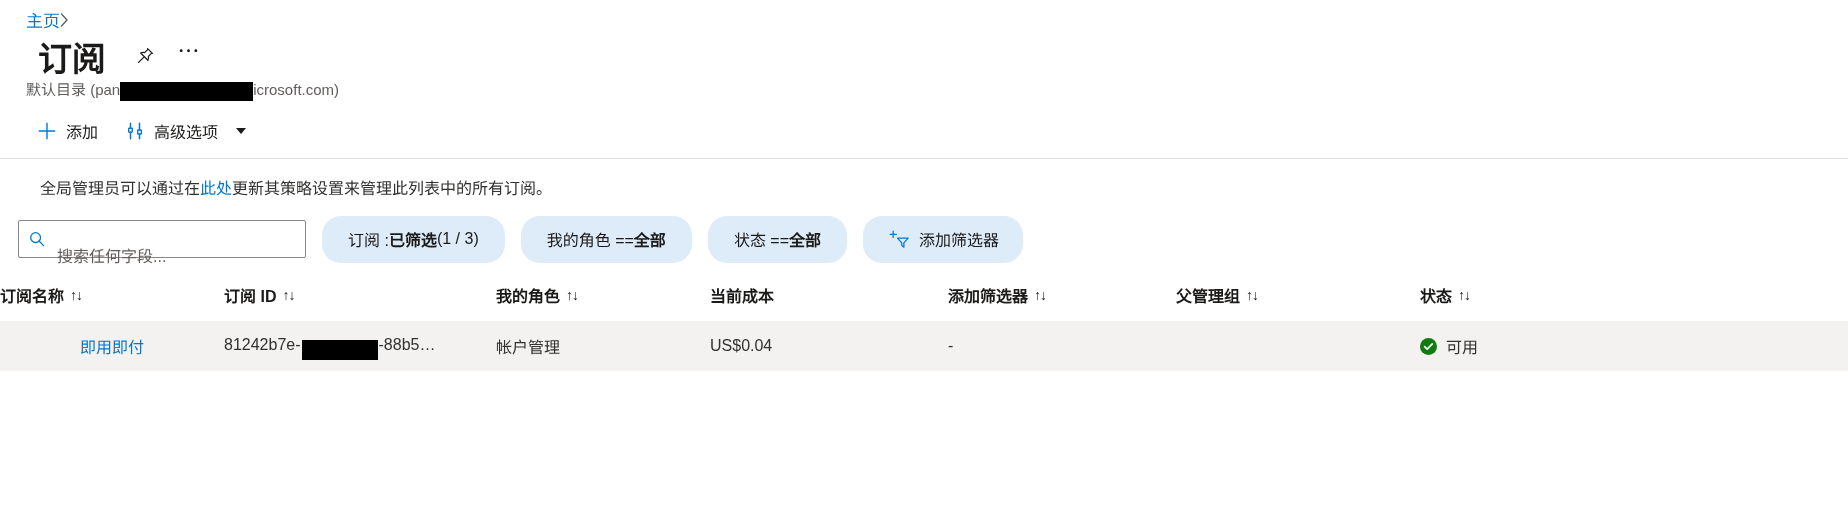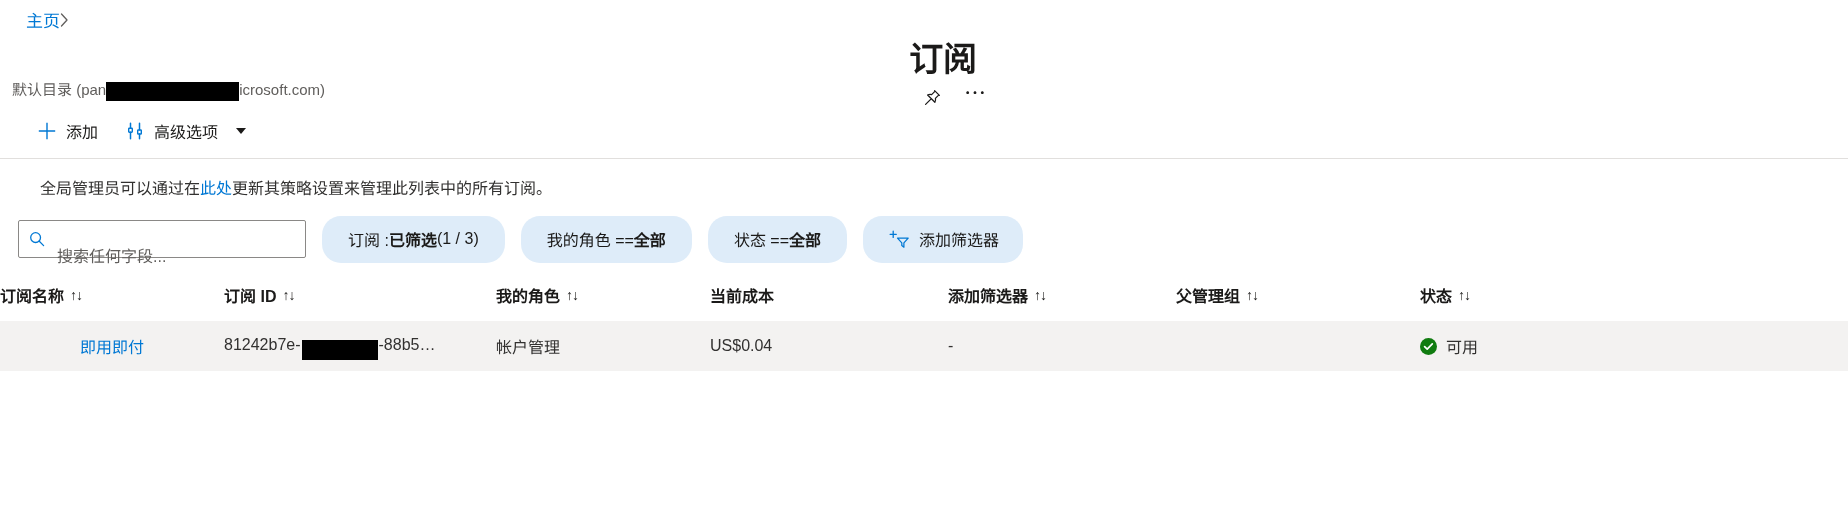--- a/index.html
+++ b/index.html
@@ -36,24 +36,23 @@
   .breadcrumb-sep {
     color: #605e5c;
     font-size: 15px;
     line-height: 20px;
     display: inline-block;
   }
 
   
   .title-row {
     display: flex;
-    align-items: center;
+    align-items: flex-start;
     padding: 8px 0 0 38px;
     height: 46px;
-    flex-direction: column;
   }
   .page-title {
     font-size: 34px;
     font-weight: 600;
     line-height: 42px;
     letter-spacing: -0.3px;
     color: #1b1a19;
     margin: 0;
     white-space: nowrap;
   }
@@ -80,21 +79,21 @@
     font-size: 22px;
     line-height: 12px;
     color: #1b1a19;
     letter-spacing: 2px;
     display: block;
     margin-top: -8px;
   }
 
   
   .subtitle {
-    padding: 2px 0 0 12px;
+    padding: 2px 0 0 26px;
     font-size: 15px;
     line-height: 22px;
     color: #605e5c;
     display: flex;
     align-items: center;
     height: 26px;
     white-space: nowrap;
   }
   .redaction {
     display: inline-block;

